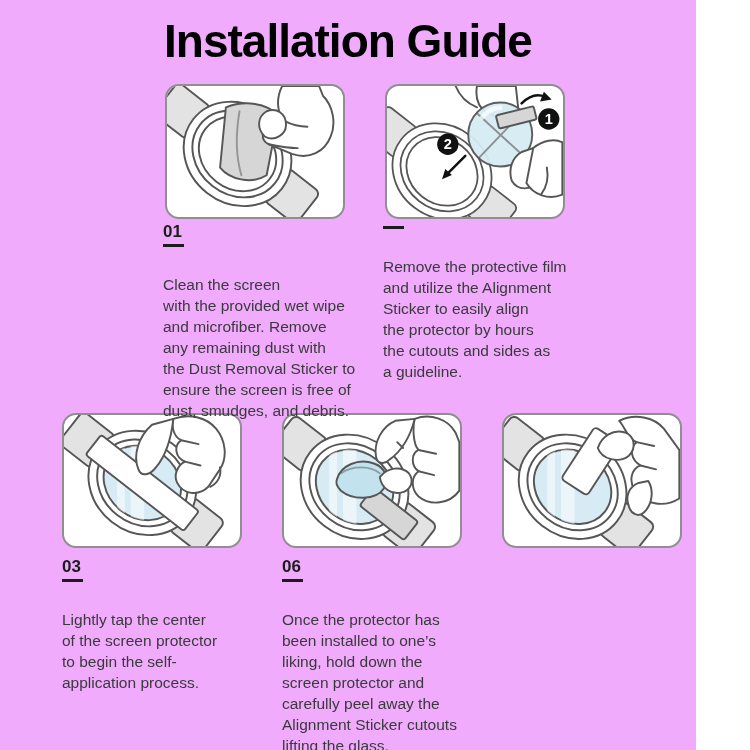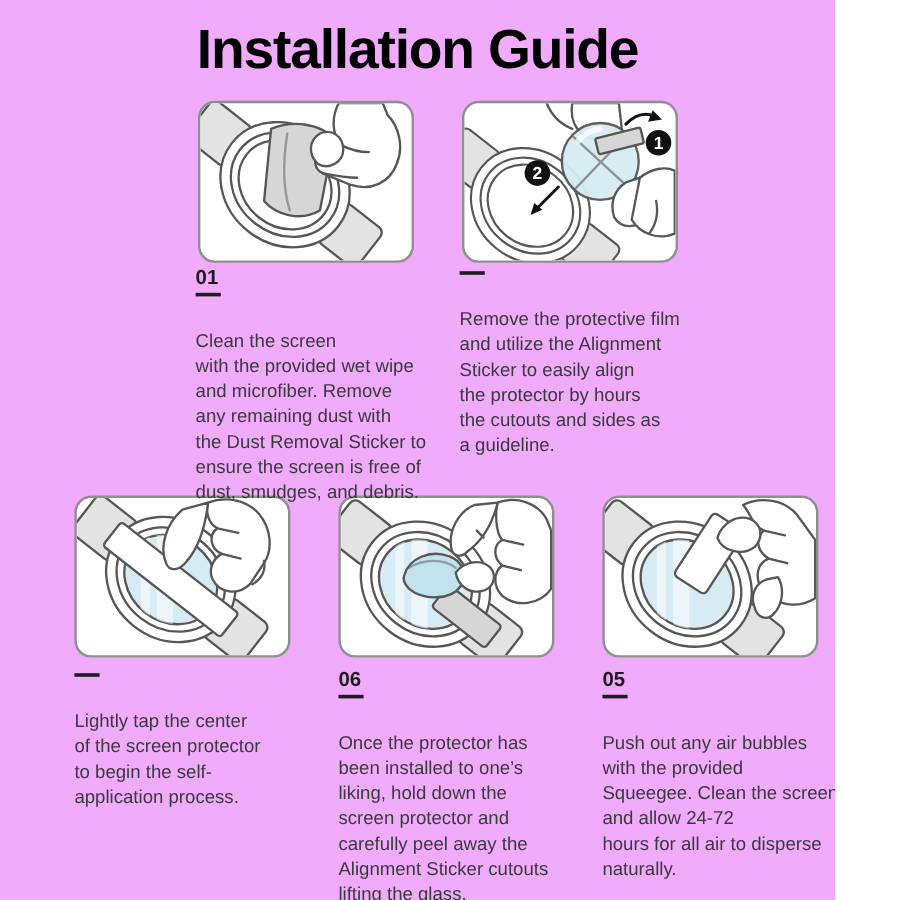--- a/index.html
+++ b/index.html
@@ -199,43 +199,34 @@
     <div class="rule"></div>
     <p class="txt">Remove the protective film
 and utilize the Alignment
 Sticker to easily align
 the protector by hours
 the cutouts and sides as
 a guideline.</p>
   </div>
 
   <div class="step" style="left:62px;top:558px;width:216px">
+    <div class="num">03</div>
     <div class="rule"></div>
     <p class="txt">Lightly tap the center
 of the screen protector
 to begin the self-
 application process.</p>
   </div>
 
   <div class="step" style="left:282px;top:558px;width:216px">
     <div class="num">06</div>
     <div class="rule"></div>
     <p class="txt">Once the protector has
 been installed to one’s
 liking, hold down the
 screen protector and
 carefully peel away the
 Alignment Sticker cutouts
 lifting the glass.</p>
   </div>
 
-  <div class="step" style="left:502px;top:558px;width:216px">
-    <div class="num">05</div>
-    <div class="rule"></div>
-    <p class="txt">Push out any air bubbles
-with the provided
-Squeegee. Clean the screen
-and allow 24-72
-hours for all air to disperse
-naturally.</p>
-  </div>
 
 </div>
 
 </body></html>

